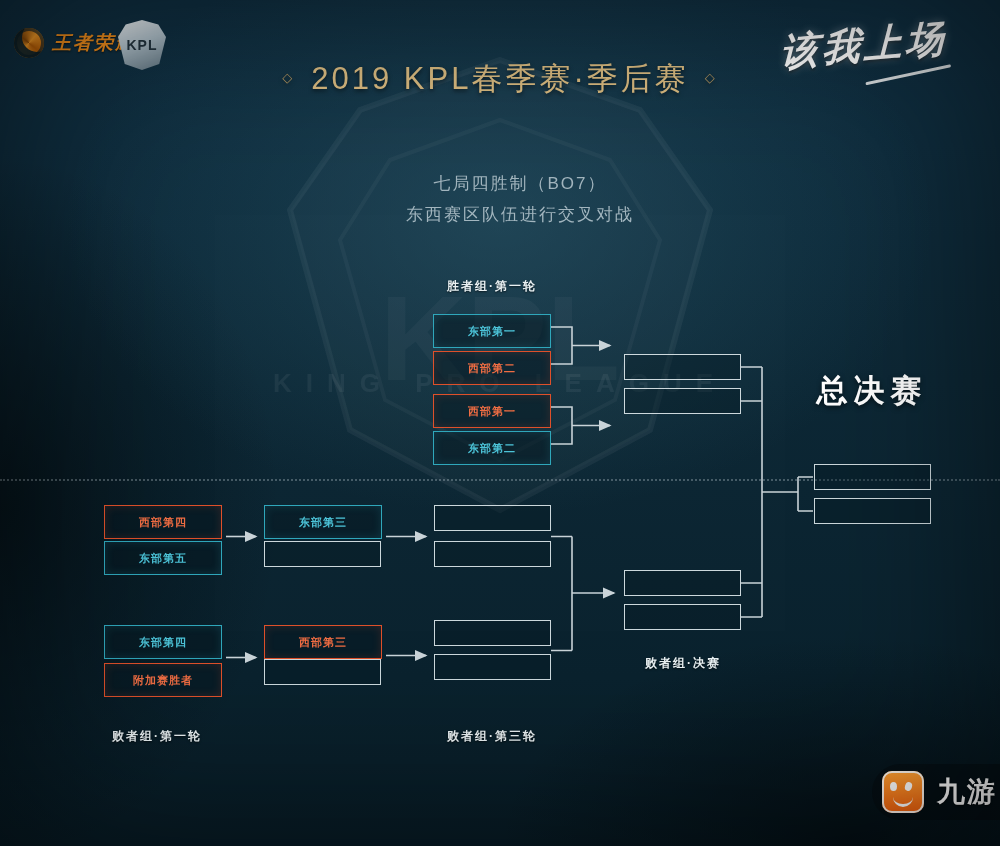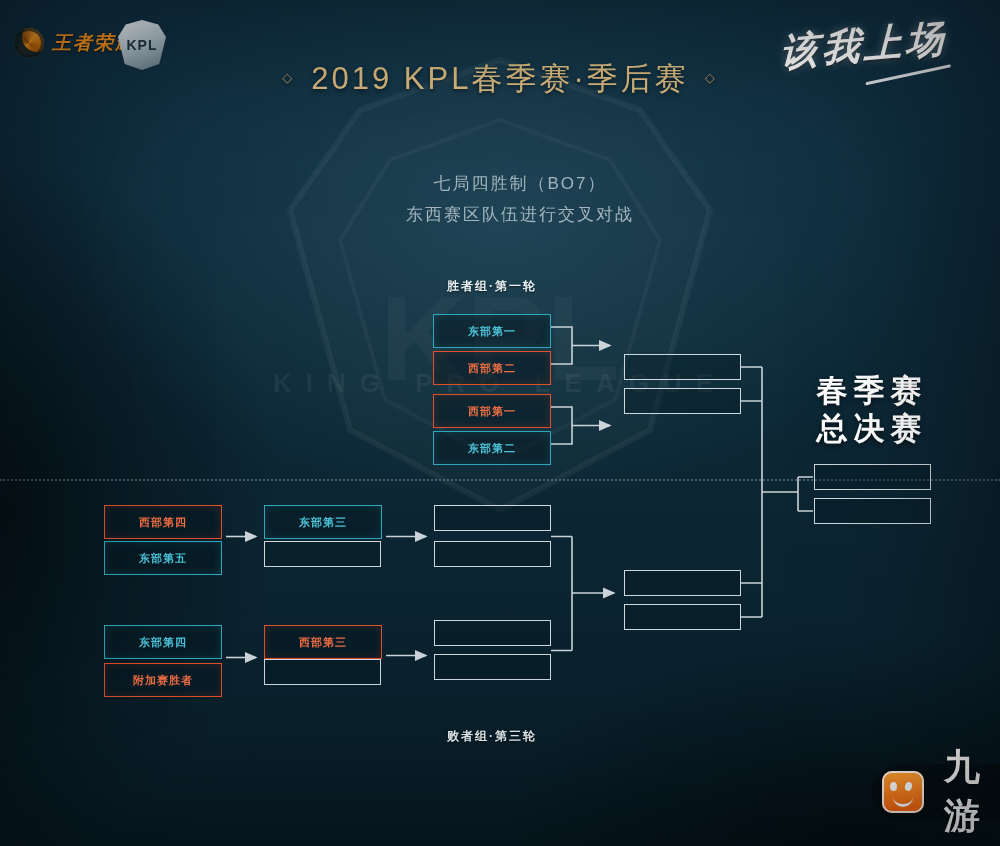--- a/index.html
+++ b/index.html
@@ -62,21 +62,21 @@
   
   .footer-brand{position:absolute;right:0;top:764px;width:128px;height:56px;
     background:rgba(3,10,14,0.5);border-radius:28px 0 0 28px;
     display:flex;align-items:center;padding-left:10px;box-sizing:border-box;}
   .fg-icon{position:relative;width:42px;height:42px;border-radius:10px;flex:0 0 42px;
     background:linear-gradient(#ffa132,#f2610d);box-shadow:inset 0 0 0 2px rgba(255,255,255,0.9);}
   .fg-icon .eye{position:absolute;top:11px;width:7px;height:9px;background:#fff;border-radius:50%;}
   .fg-icon .e1{left:8px;} .fg-icon .e2{left:23px;transform:rotate(18deg);}
   .fg-icon .mouth{position:absolute;left:11px;top:22px;width:20px;height:11px;
     border:3px solid #fff;border-top:none;border-left:none;border-right:none;border-radius:0 0 12px 12px;}
-  .fg-text{color:#ffffff;font-size:36px;font-weight:bold;letter-spacing:2px;margin-left:20px;
+  .fg-text{color:#ffffff;font-size:28px;font-weight:bold;letter-spacing:2px;margin-left:13px;
     text-shadow:0 1px 2px rgba(0,0,0,0.6);}
 </style>
 </head>
 <body>
 
 <div class="stage">
 
   <div class="wm-crest">
     <svg width="500" height="470" viewBox="0 0 500 470">
       <path d="M250 10 L390 60 L460 160 L400 380 L250 460 L100 380 L40 160 L110 60 Z" fill="rgba(255,255,255,0.02)" stroke="rgba(255,255,255,0.05)" stroke-width="6"></path>
@@ -136,44 +136,45 @@
   <div class="blabel" style="left:392px;top:278px">胜者组·第一轮</div>
   <div class="team east" style="left:433px;top:314px">东部第一</div>
   <div class="team west" style="left:433px;top:351px">西部第二</div>
   <div class="team west" style="left:433px;top:394px">西部第一</div>
   <div class="team east" style="left:433px;top:431px">东部第二</div>
 
   <div class="slot" style="left:624px;top:354px"></div>
   <div class="slot" style="left:624px;top:388px"></div>
 
   <div class="grand-title">
-    <div>春季赛</div>
     <div>总决赛</div>
   </div>
   <div class="slot" style="left:814px;top:464px"></div>
   <div class="slot" style="left:814px;top:498px"></div>
 
   <div class="team west" style="left:104px;top:505px">西部第四</div>
   <div class="team east" style="left:104px;top:541px">东部第五</div>
   <div class="team east" style="left:104px;top:625px">东部第四</div>
   <div class="team west" style="left:104px;top:663px">附加赛胜者</div>
+  <div class="blabel" style="left:57px;top:728px">败者组·第一轮</div>
 
   <div class="team east" style="left:264px;top:505px">东部第三</div>
   <div class="slot" style="left:264px;top:541px"></div>
   <div class="team west" style="left:264px;top:625px">西部第三</div>
   <div class="slot" style="left:264px;top:659px"></div>
 
   <div class="slot" style="left:434px;top:505px"></div>
   <div class="slot" style="left:434px;top:541px"></div>
   <div class="slot" style="left:434px;top:620px"></div>
   <div class="slot" style="left:434px;top:654px"></div>
   <div class="blabel" style="left:392px;top:728px">败者组·第三轮</div>
 
   <div class="slot" style="left:624px;top:570px"></div>
   <div class="slot" style="left:624px;top:604px"></div>
+  <div class="blabel" style="left:583px;top:655px">败者组·决赛</div>
 
   <div class="footer-brand">
     <span class="fg-icon">
       <span class="eye e1"></span>
       <span class="eye e2"></span>
       <span class="mouth"></span>
     </span>
     <span class="fg-text">九游</span>
   </div>
 

